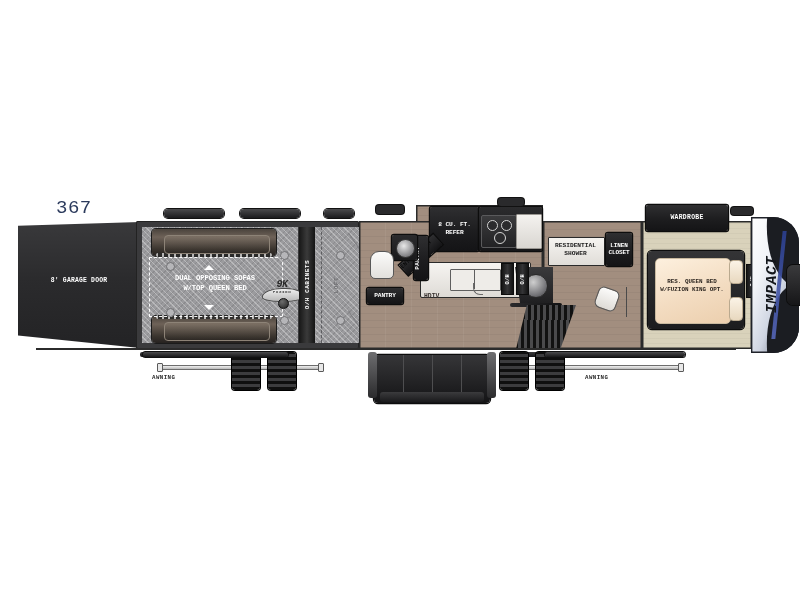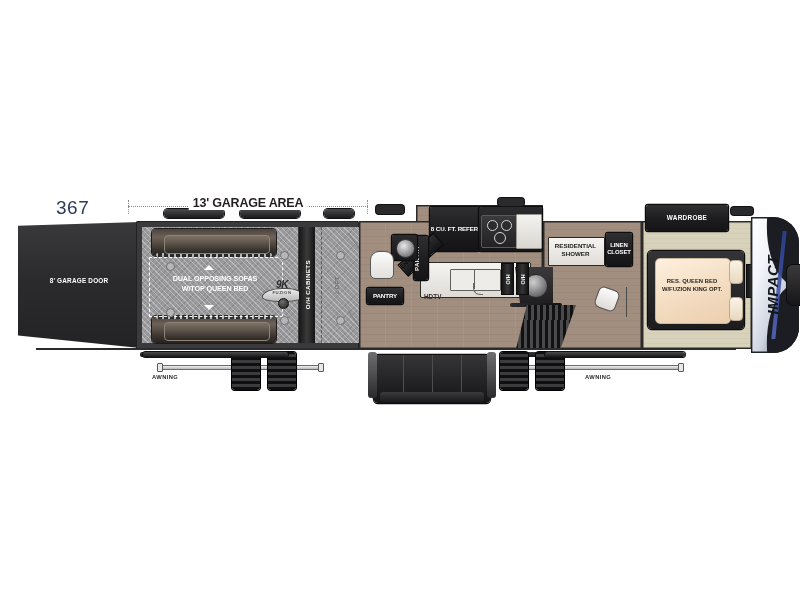--- a/index.html
+++ b/index.html
@@ -3,21 +3,21 @@
 <meta charset="utf-8">
 <title>RV Floorplan</title>
 <style>
   html,body{margin:0;padding:0;}
   body{
     width:800px;height:600px;position:relative;overflow:hidden;
     background:#ffffff;
     font-family:"Liberation Sans", sans-serif;
     -webkit-font-smoothing:antialiased;
   }
-  #stage{position:absolute;left:0;top:0;width:800px;height:468px;}
+  #stage{position:absolute;left:0;top:0;width:800px;height:468px;font-family:Liberation Mono, monospace;}
 
   
   .abs{position:absolute;}
   .lbl{
     font-weight:bold;color:#fff;text-align:center;
     letter-spacing:-0.2px;line-height:1.05;
     white-space:pre-line;
   }
   .vert{writing-mode:vertical-rl;transform:rotate(180deg);}
 
@@ -464,27 +464,20 @@
     color:#c9c9c9;letter-spacing:0.2px;
   }
 </style>
 </head>
 <body>
 
 <div id="stage">
 
   <div class="abs" id="model-number">367</div>
 
-  <div class="abs" id="garage-dim">
-    <div class="dim-tick l"></div>
-    <div class="dim-line l"></div>
-    <div class="dim-text">13' GARAGE AREA</div>
-    <div class="dim-line r"></div>
-    <div class="dim-tick r"></div>
-  </div>
 
   <div class="abs" id="coach">
 
     <div class="roof-ac" style="left:146px;top:-6px;width:60px;"></div>
     <div class="roof-ac" style="left:222px;top:-6px;width:60px;"></div>
     <div class="roof-ac" style="left:306px;top:-6px;width:30px;"></div>
 
     <div class="abs" id="ramp-door"></div>
     <div class="abs" id="ramp-door-label">8' GARAGE DOOR</div>
 

